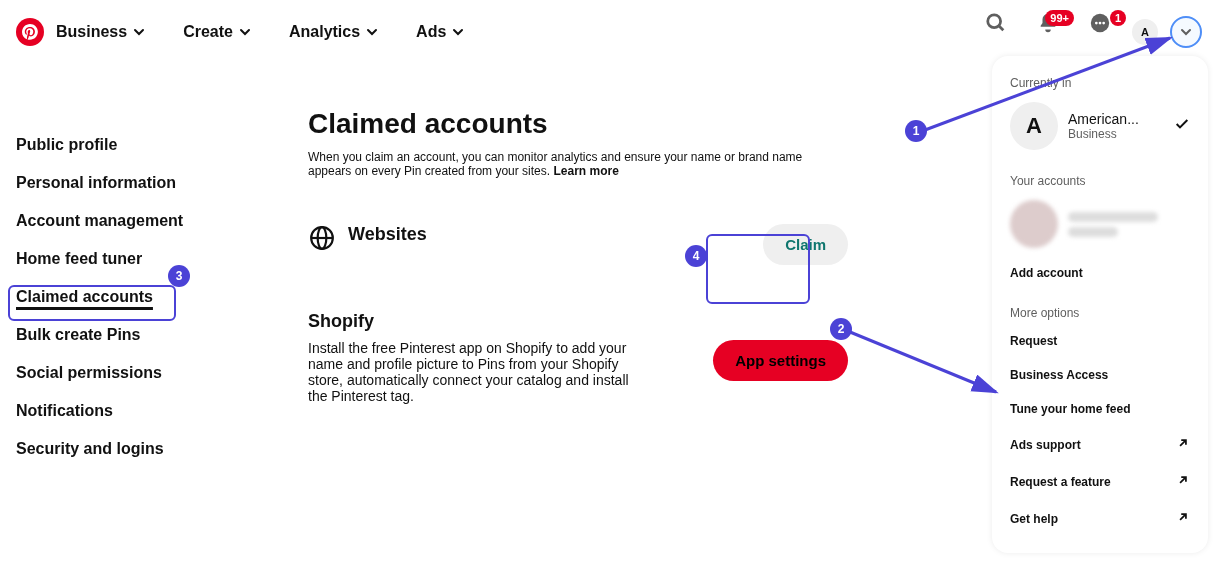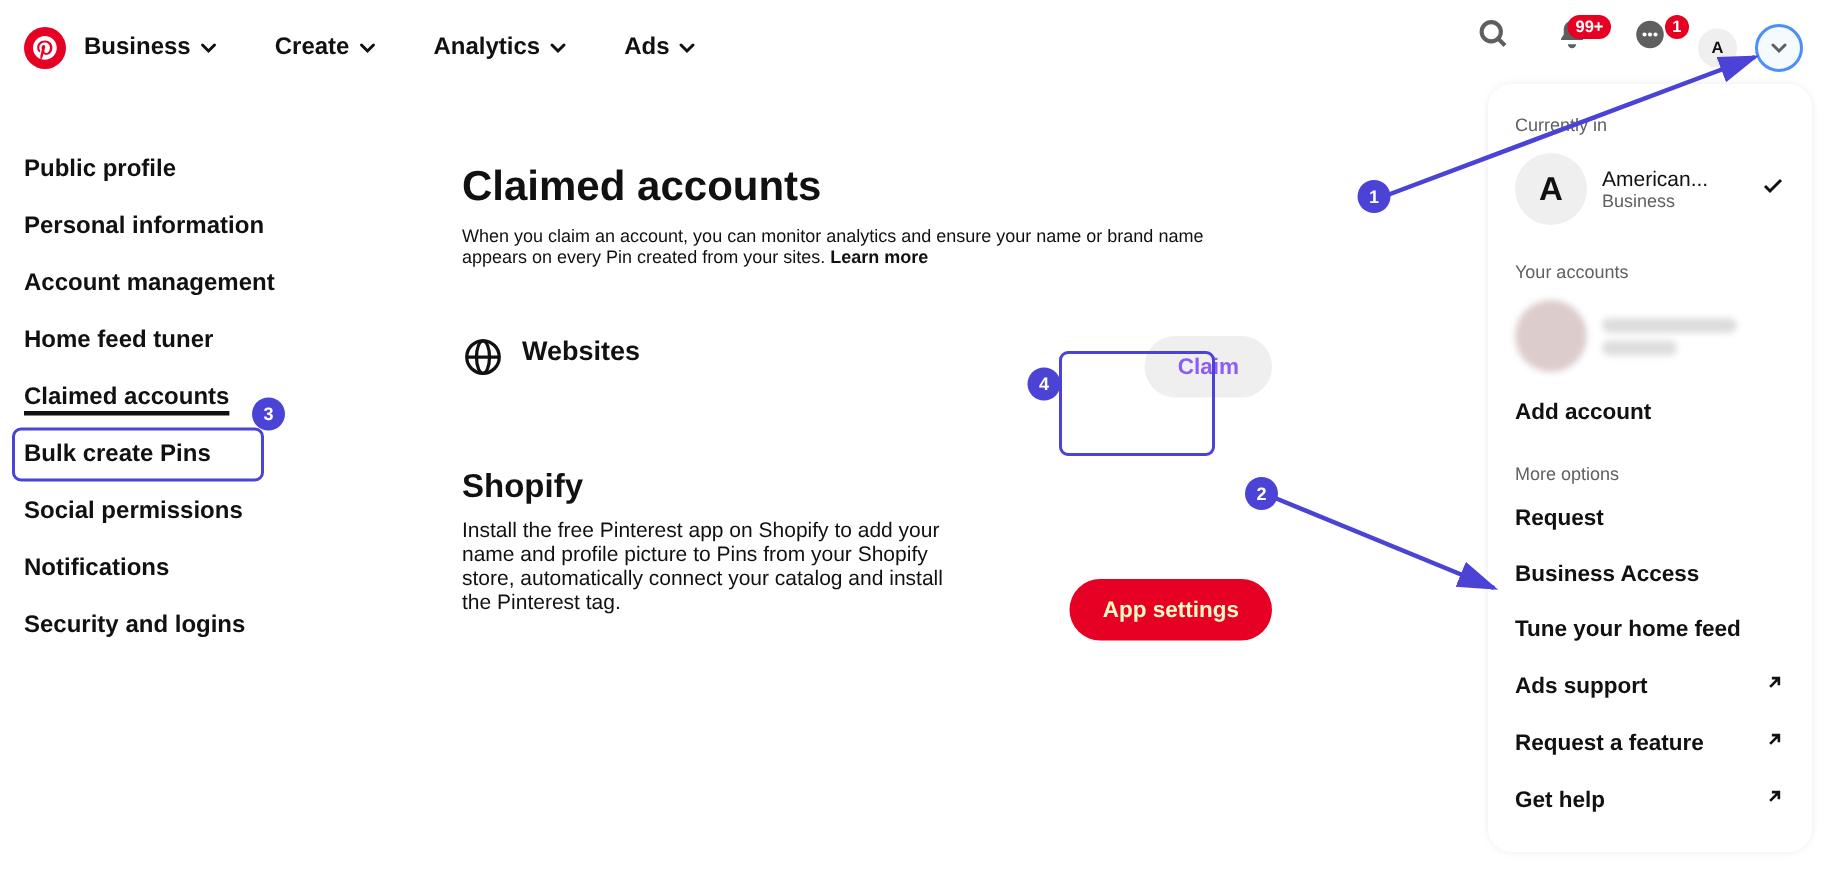--- a/index.html
+++ b/index.html
@@ -14,52 +14,52 @@
     .chev svg { display:block;}
     
     .nav-right { margin-left: auto; display:flex; align-items:center; gap: 12px; }
     .icon-btn { width: 40px; height: 40px; border-radius:50%; display:flex; align-items:flex-start; justify-content:center; position:relative; cursor:pointer;}
     .icon-btn.grey { color:#5f5f5f; }
     .badge-red { position:absolute; top:-2px; right:-6px; background:#e60023; color:#fff; font-size:11px; font-weight:700; border-radius:10px; padding:2px 5px; }
     .avatar-sm { width:26px; height:26px; border-radius:50%; background:#efefef; display:flex; align-items:center; justify-content:center; font-size:11px; font-weight:600; color:#111;}
     .acct-chevron { width:32px; height:32px; border-radius:50%; border:2px solid #4e8ef7; display:flex; align-items:center; justify-content:center; background:#f5faff; cursor:pointer;}
     
     
-    .sidebar { position:absolute; left:16px; top:94px; width:250px; }
+    .sidebar { position:absolute; left:16px; top:126px; width:250px; }
     .sidebar-item { font-weight:600; font-size:16px; padding:10px 0; cursor:pointer; position:relative; }
     .sidebar-item.active { text-decoration: underline; text-decoration-thickness:3px; text-underline-offset:5px;}
     .highlight-box { position:absolute; border:2px solid #4b42d6; border-radius:6px;}
     
     
     .main { position:absolute; left:308px; top:108px; width:540px; }
     .main h1 { font-size:28px; font-weight:700; margin-bottom:10px;}
     .main .desc { font-size:12px; margin-bottom:6px; }
     .learn-more { font-weight:700; }
     
     .section-row { display:flex; align-items:flex-start; margin-top:46px; }
     .section-row .icn { width:28px; height:28px; margin-right:12px; display:flex; align-items:center; justify-content:center;}
     .section-row .lbl { font-weight:600; font-size:18px; }
-    .pill-btn { margin-left:auto; background:#efefef; color:#8b5cf6; font-weight:600; font-size:15px; border:none; border-radius:24px; padding:12px 22px; cursor:pointer;}
-    .pill-btn.red { background:#e60023; color:#fef9c3;margin-top:41px;}
+    .pill-btn { margin-left:auto; background:#efefef; color:#0f766e; font-weight:600; font-size:15px; border:none; border-radius:24px; padding:12px 22px; cursor:pointer;}
+    .pill-btn.red { background:#e60023; color:#000000;}
     
     .shopify { margin-top:46px; }
-    .shopify h3 { font-size:22px; font-weight:600; margin-bottom:8px;}
+    .shopify h3 { font-size:18px; font-weight:600; margin-bottom:8px;}
     .shopify-row { display:flex; align-items:flex-start;}
     .shopify .txt { font-size:14px; max-width:340px; margin-right:16px;}
     
     
     .dropdown { position:absolute; right:10px; top:56px; width:216px; background:#fff; border-radius:16px; box-shadow:0 0 6px rgba(0,0,0,.08); padding:16px 8px; }
     .dd-label { font-size:12px; color:#5f5f5f; padding:4px 10px;}
     .dd-account { display:flex; align-items:center; padding:8px 10px; border-radius:10px; cursor:pointer;}
     .dd-avatar { width:48px; height:48px; border-radius:50%; background:#efefef; display:flex; align-items:center; justify-content:center; font-size:22px; font-weight:600; margin-right:10px;}
     .dd-avatar.blur { filter:blur(2px); background:#dcc;}
     .dd-acc-name { font-weight:400; font-size:14px;}
     .dd-acc-type { font-size:12px; color:#5f5f5f;}
     .dd-check { margin-left:auto;}
-    .dd-item { font-weight:600; font-size:15px; padding:10px 10px; cursor:pointer; display:flex; align-items:center; border-radius:8px;}
+    .dd-item { font-weight:600; font-size:12px; padding:10px 10px; cursor:pointer; display:flex; align-items:center; border-radius:8px;}
     .dd-item .ext { margin-left:auto;}
     
     
     .anno { position:absolute; width:22px; height:22px; border-radius:50%; background:#4b42d6; color:#fff; font-size:12px; font-weight:700; display:flex; align-items:center; justify-content:center; z-index:50;}
     .arrow { position:absolute; z-index:45; }
     .blur-row { display:flex; align-items:center; padding:8px 10px; }
     .blur-text { width:90px; height:10px; border-radius:5px; background:#ddd; filter:blur(2px);}
   </style>
 </head>
 <body>

